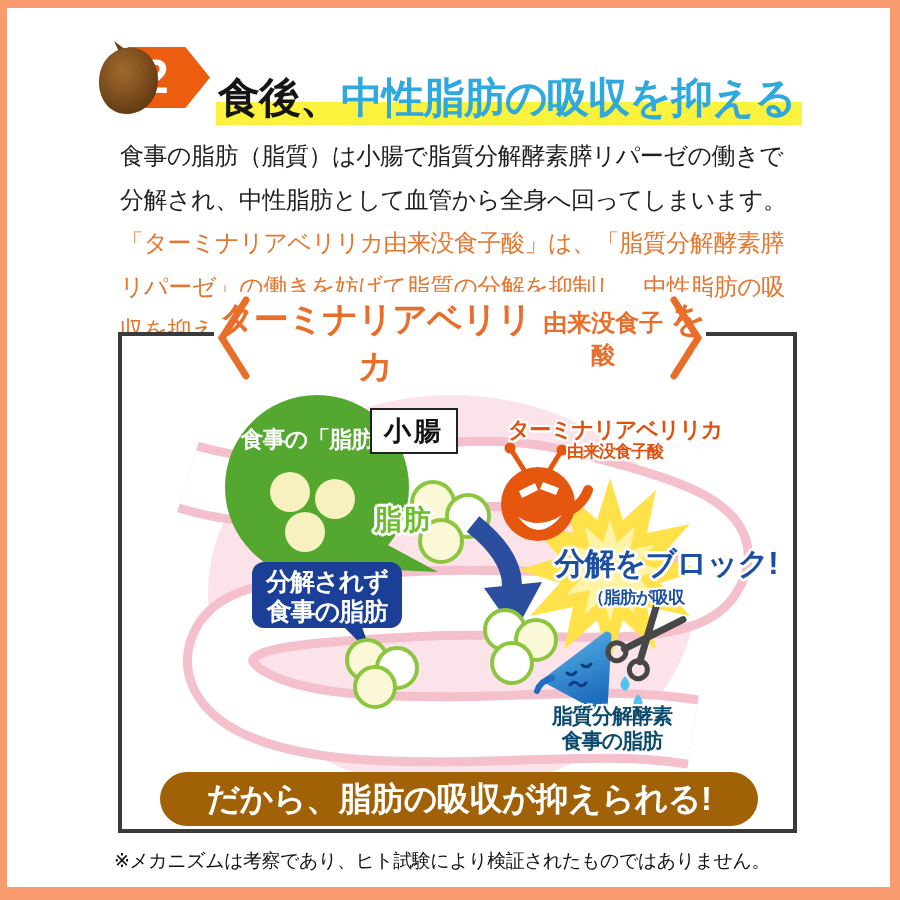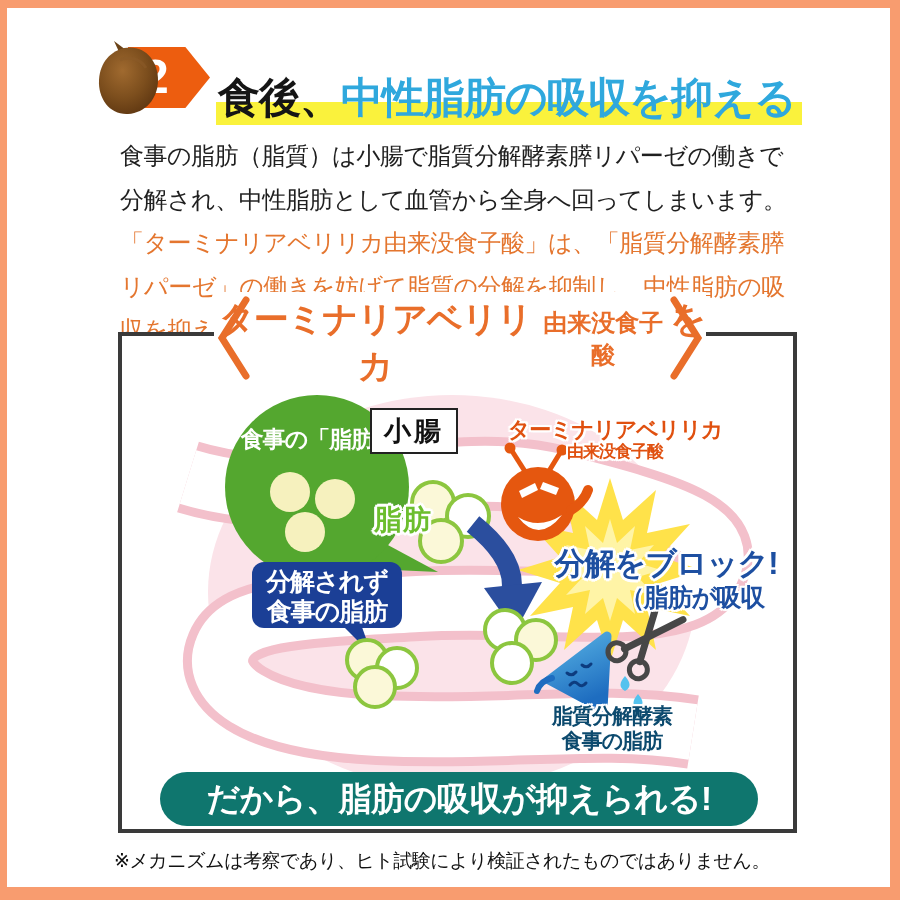--- a/index.html
+++ b/index.html
@@ -41,25 +41,25 @@
 
   
   .meal-fat { left:233px; top:424px; width:170px; text-align:center; color:#fff; font-size:23px; font-weight:800; z-index:6; letter-spacing:-1px;}
   .intestine-label { left:370px; top:408px; width:88px; height:46px; background:#fff; border:2.5px solid #222;
                      font-size:27px; font-weight:600; color:#111; text-align:center; line-height:42px; letter-spacing:3px; z-index:6;}
   .ingredient { left:500px; top:418px; width:230px; text-align:center; color:#E0500F; font-weight:800; z-index:6;}
   .ingredient .l1 { font-size:22px; line-height:24px; letter-spacing:-1px;}
   .ingredient .l2 { font-size:17px; line-height:19px; letter-spacing:-1px;}
   .fat-label { left:374px; top:501px; font-size:28px; font-weight:800; color:#6CBE2E; z-index:6; letter-spacing:1px;}
   .block-main { left:534px; top:543px; width:264px; text-align:center; font-size:31px; font-weight:800; color:#1D4FA1; z-index:7; letter-spacing:-1px;}
-  .block-sub { left:572px; top:584px; width:240px; text-align:center; font-size:25px; font-weight:800; color:#1D4FA1; line-height:27px; z-index:7; letter-spacing:-1px;}
+  .block-sub { left:516px; top:584px; width:240px; text-align:center; font-size:17px; font-weight:800; color:#1D4FA1; line-height:27px; z-index:7; letter-spacing:-1px;}
   .excrete { left:252px; top:562px; width:150px; height:66px; background:#1B3F96; border-radius:12px;
              color:#fff; font-size:25px; font-weight:800; text-align:center; line-height:30px; padding-top:4px; z-index:6; letter-spacing:-1px;}
   .enzyme { left:517px; top:703px; width:190px; text-align:center; font-size:21px; font-weight:800; color:#0c4a6e; line-height:25px; z-index:7; letter-spacing:-1px;}
-  .banner { left:160px; top:772px; width:598px; height:54px; background:#0f766e; border-radius:27px;
+  .banner { left:160px; top:772px; width:598px; height:54px; background:#a16207; border-radius:27px;
             color:#fff; font-size:33px; font-weight:800; text-align:center; line-height:54px; z-index:6; letter-spacing:-0.5px;}
   .footnote { left:114px; top:848px; font-size:19px; color:#111; z-index:2; letter-spacing:-0.5px;}
 </style>
 </head>
 <body>
 
 <div class="stage">
 
   <div class="abs frame" style="left:0;top:0;width:900px;height:8px;"></div>
   <div class="abs frame" style="left:0;top:0;width:7px;height:900px;"></div>

